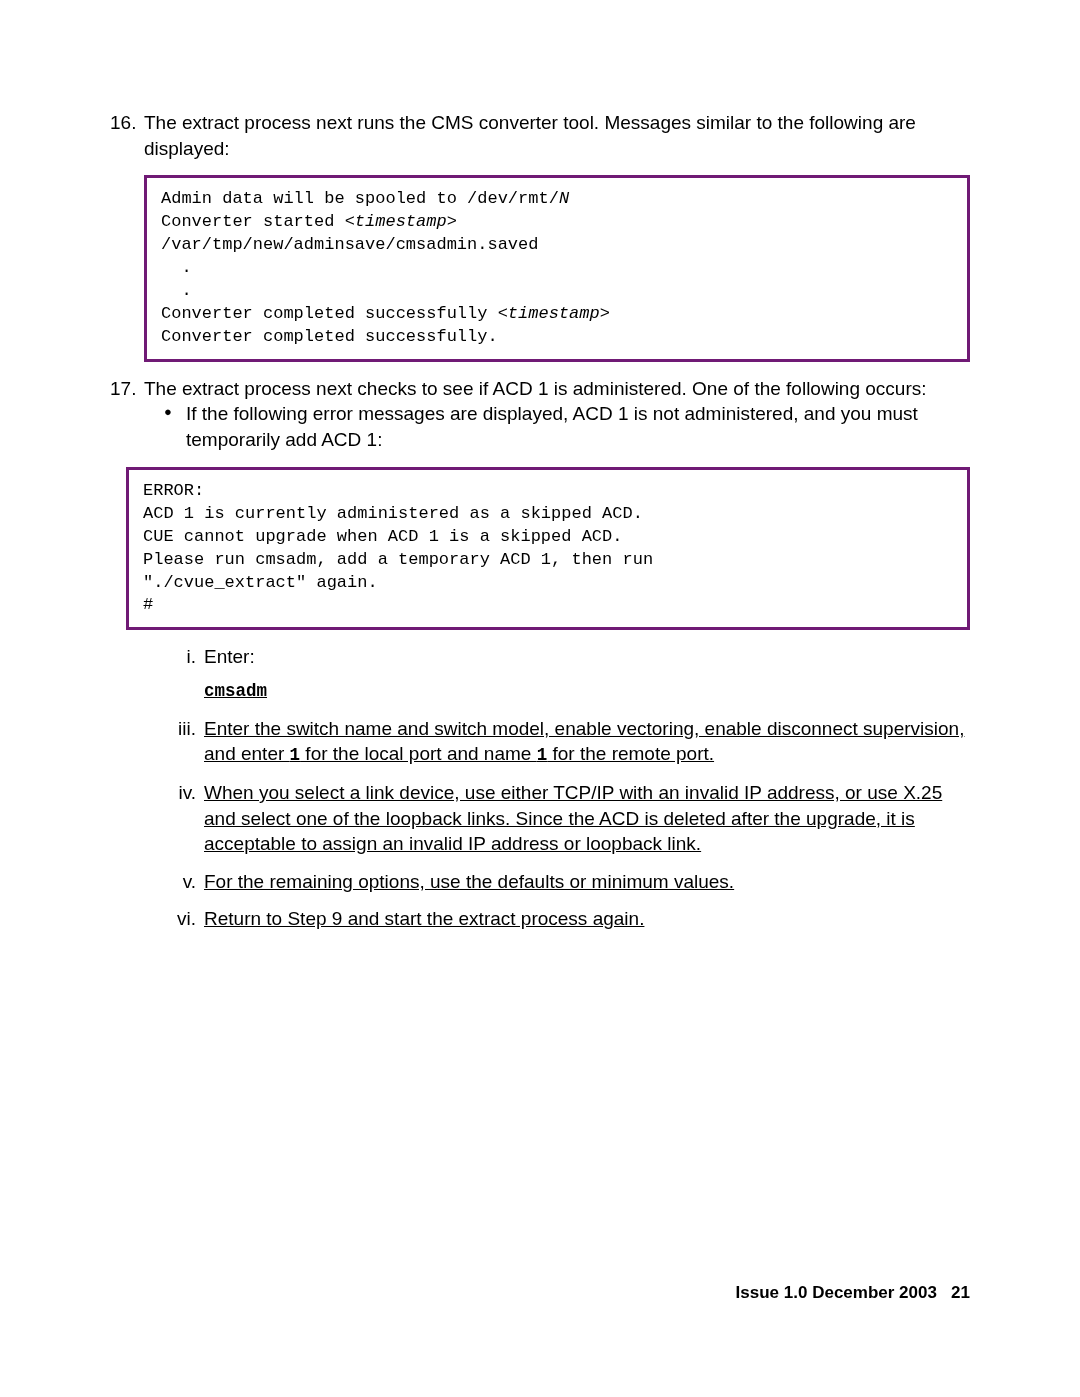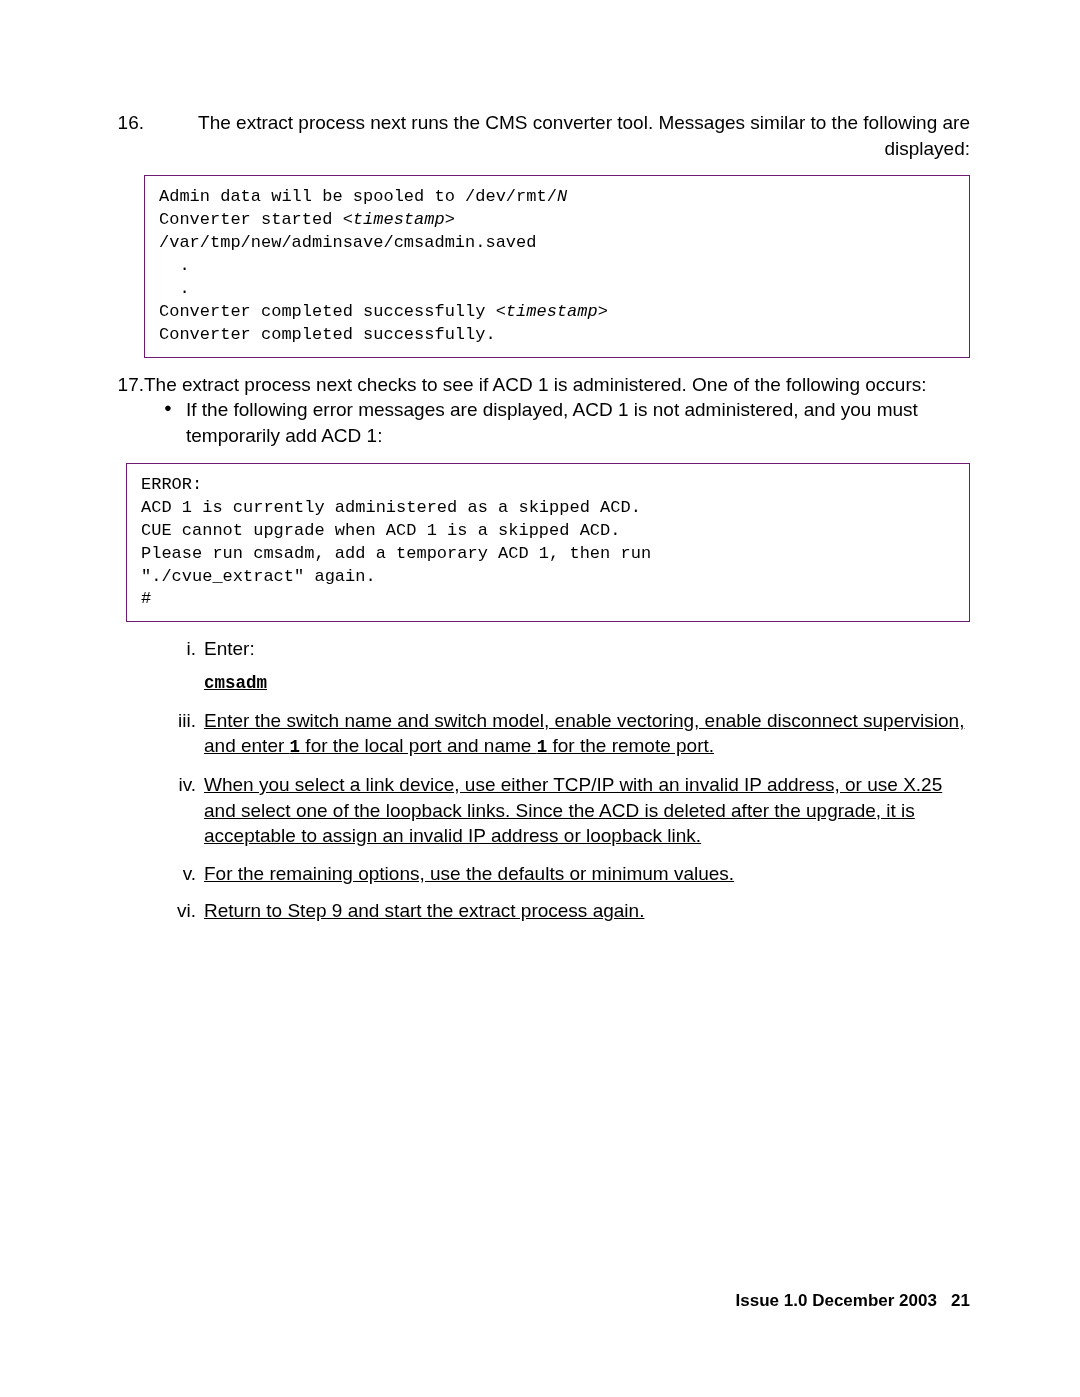--- a/index.html
+++ b/index.html
@@ -13,26 +13,25 @@
       color: #000;
       position: relative;
     }
     .page {
       padding: 110px 110px 80px 110px;
     }
     .ol-main { list-style: none; }
     .li-num-16, .li-num-17 {
       display: flex;
       align-items: flex-start;
-      text-align: right;
     }
     .num-label { min-width: 34px; }
     .indent-block { margin-left: 34px; }
     .code-box {
-      border: 1px solid #701a75;
+      border: 3px solid #701a75;
       padding: 10px 14px;
       font-family: "Courier New", Courier, monospace;
       font-size: 17px;
       line-height: 1.35;
       white-space: pre;
       margin: 14px 0 14px 34px;
     }
     .code-box-2 {
       margin-left: 16px;
     }
@@ -54,21 +53,21 @@
     .roman-list { list-style: none; margin-left: 20px; }
     .roman-list > li { display: flex; align-items: flex-start; margin-bottom: 12px; }
     .roman-list .rn { min-width: 32px; text-align: right; margin-right: 8px; }
     .roman-list .rc { flex: 1; }
     .mono { font-family: "Courier New", Courier, monospace; font-weight: bold; font-size: 17.5px; }
     .cmsadm { margin-top: 10px; margin-bottom: 4px; }
     .rc p { margin-bottom: 10px; }
     .rc p:last-child { margin-bottom: 0; text-decoration: underline; }
     .footer {
       position: absolute;
-      bottom: 84px;
+      bottom: 92px;
       right: 110px;
       font-size: 17px;
     }
     .footer .bold { font-weight: bold; }
   </style>
 </head>
 <body>
 
 <div class="page">
 

